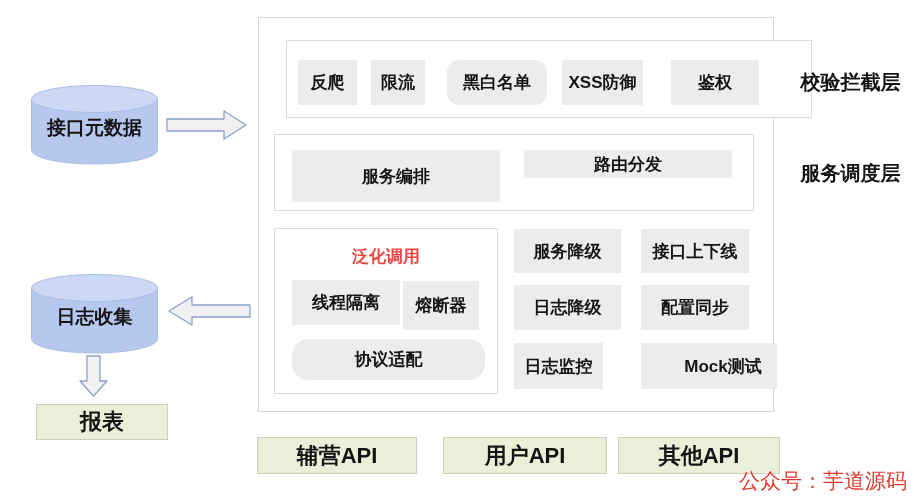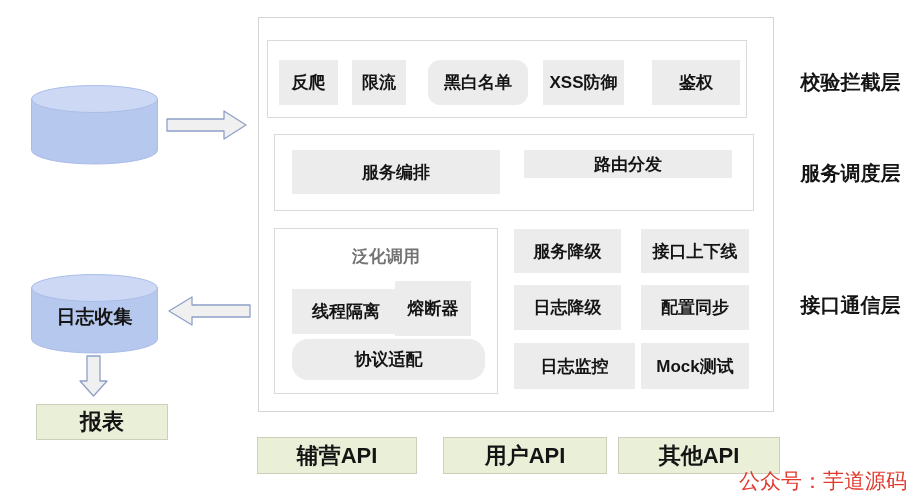--- a/index.html
+++ b/index.html
@@ -13,44 +13,44 @@
              font-weight:700;font-size:19px;color:#141414;}
   
   .arrow{position:absolute;}
   .arrow-right{left:166px;top:109px;}
   .arrow-left{left:166px;top:295px;}
   .arrow-down{left:78px;top:355px;}
   
   .main-box{position:absolute;left:258px;top:17px;width:514px;height:393px;
             background:#fff;border:1px solid #d4d4d4;}
   .sub-box{position:absolute;background:#fff;border:1px solid #dadada;}
-  .row1{left:8px;top:22px;width:478px;height:76px;}
+  .row1{left:27px;top:22px;width:478px;height:76px;padding-left:46px;}
   .row2{left:15px;top:116px;width:478px;height:75px;}
   .row3{left:15px;top:210px;width:222px;height:164px;}
   .chip{position:absolute;background:#ececec;display:flex;align-items:center;
         justify-content:center;font-weight:700;font-size:17px;color:#141414;
         white-space:nowrap;}
   .r1c1{left:11px;top:19px;width:59px;height:45px;}
   .r1c2{left:84px;top:19px;width:54px;height:45px;}
   .r1c3{left:160px;top:19px;width:100px;height:45px;border-radius:12px;}
   .r1c4{left:275px;top:19px;width:81px;height:45px;}
   .r1c5{left:384px;top:19px;width:88px;height:45px;}
-  .r2c1{left:17px;top:15px;width:208px;height:44px;}
+  .r2c1{left:17px;top:15px;width:208px;height:52px;}
   .r2c2{left:249px;top:15px;width:208px;height:28px;}
   .group-title{position:absolute;top:16px;left:0;right:0;text-align:center;
-               font-weight:700;font-size:17px;color:#737373;}
-  .r3c1{left:17px;top:60px;width:108px;height:45px;}
-  .r3c2{left:120px;top:52px;width:76px;height:55px;}
+               font-weight:700;font-size:17px;color:#ef4444;}
+  .r3c1{left:17px;top:51px;width:108px;height:45px;}
+  .r3c2{left:128px;top:52px;width:76px;height:49px;}
   .r3c3{left:17px;top:110px;width:193px;height:41px;border-radius:16px;}
   .g1{left:255px;top:211px;width:107px;height:44px;}
   .g2{left:382px;top:211px;width:108px;height:44px;}
   .g3{left:255px;top:267px;width:107px;height:45px;}
   .g4{left:382px;top:267px;width:108px;height:45px;}
-  .g5{left:255px;top:325px;width:121px;height:46px;}
-  .g6{left:382px;top:325px;width:108px;height:46px;}
+  .g5{left:255px;top:325px;width:89px;height:46px;}
+  .g6{left:382px;top:325px;width:108px;height:46px;padding-left:28px;}
   
   .layer-label{position:absolute;left:793px;width:115px;text-align:center;
                font-weight:700;font-size:20px;color:#141414;white-space:nowrap;}
   .l1{top:69px;} .l2{top:160px;} .l3{top:292px;}
   
   .green-box{position:absolute;background:#eaf0d8;border:1px solid #ccd0bb;
              display:flex;align-items:center;justify-content:center;
              font-weight:700;font-size:22px;color:#141414;}
   .report{left:36px;top:404px;width:130px;height:34px;}
   .api1{left:257px;top:437px;width:158px;height:35px;}
@@ -64,20 +64,21 @@
 </head>
 <body>
 
 <div class="canvas">
 
   <div class="cylinder" id="cyl1">
     <svg width="127" height="80" viewBox="0 0 127 80">
       <path d="M0.5,14 L0.5,65 A63,14 0 0 0 126.5,65 L126.5,14 Z" fill="#b7c8ee" stroke="#aabde9" stroke-width="1"></path>
       <ellipse cx="63.5" cy="14" rx="63" ry="13.5" fill="#ccd8f4" stroke="#aabde9" stroke-width="1"></ellipse>
     </svg>
+    <div class="cyl-label">接口元数据</div>
   </div>
 
   <svg class="arrow arrow-right" width="82" height="32" viewBox="0 0 82 32">
     <polygon points="1,10 58,10 58,2 80,16 58,30 58,22 1,22" fill="#f0f0f0" stroke="#8fa0c6" stroke-width="1.3" stroke-linejoin="round"></polygon>
   </svg>
 
   <div class="cylinder" id="cyl2">
     <svg width="127" height="80" viewBox="0 0 127 80">
       <path d="M0.5,14 L0.5,65 A63,14 0 0 0 126.5,65 L126.5,14 Z" fill="#b7c8ee" stroke="#aabde9" stroke-width="1"></path>
       <ellipse cx="63.5" cy="14" rx="63" ry="13.5" fill="#ccd8f4" stroke="#aabde9" stroke-width="1"></ellipse>
@@ -122,21 +123,20 @@
     <div class="chip g1">服务降级</div>
     <div class="chip g2">接口上下线</div>
     <div class="chip g3">日志降级</div>
     <div class="chip g4">配置同步</div>
     <div class="chip g5">日志监控</div>
     <div class="chip g6">Mock测试</div>
   </div>
 
   <div class="layer-label l1">校验拦截层</div>
   <div class="layer-label l2">服务调度层</div>
-  <div class="layer-label l3">接口通信层</div>
 
   <div class="green-box api1">
     <span>辅营API</span>
   </div>
   <div class="green-box api2">
     <span>用户API</span>
   </div>
   <div class="green-box api3">
     <span>其他API</span>
   </div>

